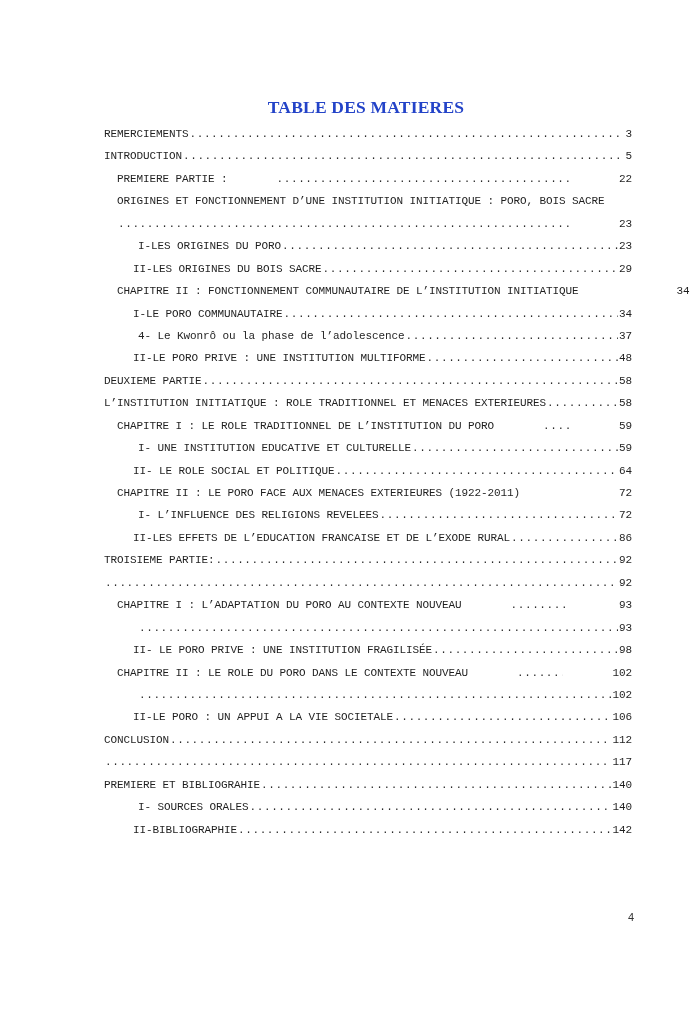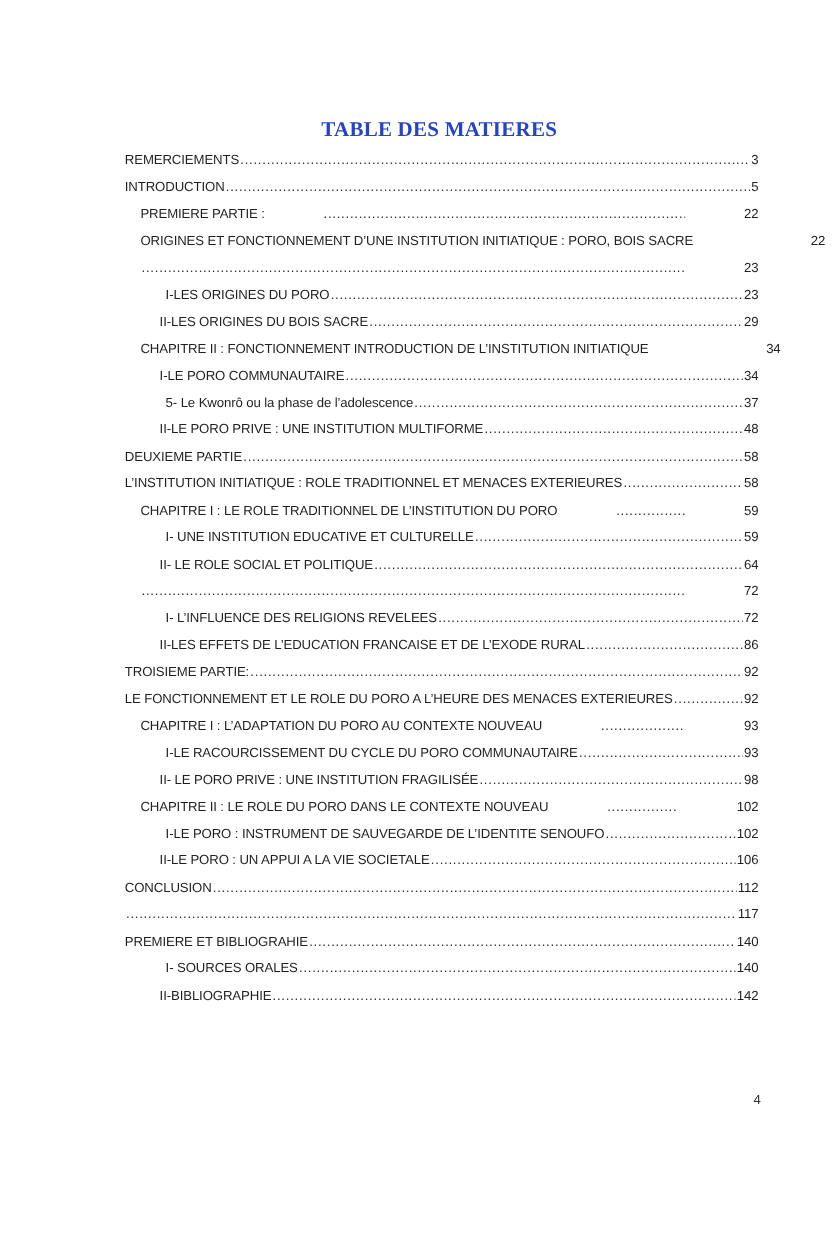--- a/index.html
+++ b/index.html
@@ -33,20 +33,21 @@
   }
   .toc-row {
     display: flex;
     align-items: baseline;
     height: 22.45px;
     line-height: 22.45px;
     font-size: 11px;
     color: #1f1f1f;
     letter-spacing: -0.1px;
     cursor: pointer;
+    font-family: Liberation Mono, monospace;
   }
   .toc-label {
     white-space: nowrap;
     flex: 0 0 auto;
   }
   .toc-dots {
     flex: 1 1 auto;
     overflow: hidden;
     white-space: nowrap;
     color: #2a2a2a;
@@ -104,31 +105,31 @@
           <span class="toc-label">I-LES ORIGINES DU PORO</span>
           <span class="toc-dots">............................................................................................................................................................................................................................................................................................................</span>
           <span class="toc-num">23</span>
         </div>
         <div class="toc-row lvl2">
           <span class="toc-label">II-LES ORIGINES DU BOIS SACRE</span>
           <span class="toc-dots">............................................................................................................................................................................................................................................................................................................</span>
           <span class="toc-num">29</span>
         </div>
         <div class="toc-row lvl1">
-          <span class="toc-label">CHAPITRE II : FONCTIONNEMENT INTRODUCTION DE L’INSTITUTION INITIATIQUE</span>
+          <span class="toc-label">CHAPITRE II : FONCTIONNEMENT COMMUNAUTAIRE DE L’INSTITUTION INITIATIQUE</span>
           <span class="toc-dots">............................................................................................................................................................................................................................................................................................................</span>
           <span class="toc-num">34</span>
         </div>
         <div class="toc-row lvl2">
           <span class="toc-label">I-LE PORO COMMUNAUTAIRE</span>
           <span class="toc-dots">............................................................................................................................................................................................................................................................................................................</span>
           <span class="toc-num">34</span>
         </div>
         <div class="toc-row lvl3">
-          <span class="toc-label">5- Le Kwonrô ou la phase de l’adolescence</span>
+          <span class="toc-label">4- Le Kwonrô ou la phase de l’adolescence</span>
           <span class="toc-dots">............................................................................................................................................................................................................................................................................................................</span>
           <span class="toc-num">37</span>
         </div>
         <div class="toc-row lvl2">
           <span class="toc-label">II-LE PORO PRIVE : UNE INSTITUTION MULTIFORME</span>
           <span class="toc-dots">............................................................................................................................................................................................................................................................................................................</span>
           <span class="toc-num">48</span>
         </div>
         <div class="toc-row lvl0">
           <span class="toc-label">DEUXIEME PARTIE</span>
@@ -149,65 +150,63 @@
           <span class="toc-label">I- UNE INSTITUTION EDUCATIVE ET CULTURELLE</span>
           <span class="toc-dots">............................................................................................................................................................................................................................................................................................................</span>
           <span class="toc-num">59</span>
         </div>
         <div class="toc-row lvl2">
           <span class="toc-label">II- LE ROLE SOCIAL ET POLITIQUE</span>
           <span class="toc-dots">............................................................................................................................................................................................................................................................................................................</span>
           <span class="toc-num">64</span>
         </div>
         <div class="toc-row lvl1">
+          <span class="toc-label">CHAPITRE II : LE PORO FACE AUX MENACES EXTERIEURES (1922-2011)</span>
           <span class="toc-dots">............................................................................................................................................................................................................................................................................................................</span>
           <span class="toc-num">72</span>
         </div>
         <div class="toc-row lvl3">
           <span class="toc-label">I- L’INFLUENCE DES RELIGIONS REVELEES</span>
           <span class="toc-dots">............................................................................................................................................................................................................................................................................................................</span>
           <span class="toc-num">72</span>
         </div>
         <div class="toc-row lvl2">
           <span class="toc-label">II-LES EFFETS DE L’EDUCATION FRANCAISE ET DE L’EXODE RURAL</span>
           <span class="toc-dots">............................................................................................................................................................................................................................................................................................................</span>
           <span class="toc-num">86</span>
         </div>
         <div class="toc-row lvl0">
           <span class="toc-label">TROISIEME PARTIE:</span>
           <span class="toc-dots">............................................................................................................................................................................................................................................................................................................</span>
           <span class="toc-num">92</span>
         </div>
         <div class="toc-row lvl0">
-          <span class="toc-label">LE FONCTIONNEMENT ET LE ROLE DU PORO A L’HEURE DES MENACES EXTERIEURES</span>
           <span class="toc-dots">............................................................................................................................................................................................................................................................................................................</span>
           <span class="toc-num">92</span>
         </div>
         <div class="toc-row lvl1">
           <span class="toc-label">CHAPITRE I : L’ADAPTATION DU PORO AU CONTEXTE NOUVEAU</span>
           <span class="toc-dots">............................................................................................................................................................................................................................................................................................................</span>
           <span class="toc-num">93</span>
         </div>
         <div class="toc-row lvl3">
-          <span class="toc-label">I-LE RACOURCISSEMENT DU CYCLE DU PORO COMMUNAUTAIRE</span>
           <span class="toc-dots">............................................................................................................................................................................................................................................................................................................</span>
           <span class="toc-num">93</span>
         </div>
         <div class="toc-row lvl2">
           <span class="toc-label">II- LE PORO PRIVE : UNE INSTITUTION FRAGILISÉE</span>
           <span class="toc-dots">............................................................................................................................................................................................................................................................................................................</span>
           <span class="toc-num">98</span>
         </div>
         <div class="toc-row lvl1">
           <span class="toc-label">CHAPITRE II : LE ROLE DU PORO DANS LE CONTEXTE NOUVEAU</span>
           <span class="toc-dots">............................................................................................................................................................................................................................................................................................................</span>
           <span class="toc-num">102</span>
         </div>
         <div class="toc-row lvl3">
-          <span class="toc-label">I-LE PORO : INSTRUMENT DE SAUVEGARDE DE L’IDENTITE SENOUFO</span>
           <span class="toc-dots">............................................................................................................................................................................................................................................................................................................</span>
           <span class="toc-num">102</span>
         </div>
         <div class="toc-row lvl2">
           <span class="toc-label">II-LE PORO : UN APPUI A LA VIE SOCIETALE</span>
           <span class="toc-dots">............................................................................................................................................................................................................................................................................................................</span>
           <span class="toc-num">106</span>
         </div>
         <div class="toc-row lvl0">
           <span class="toc-label">CONCLUSION</span>

